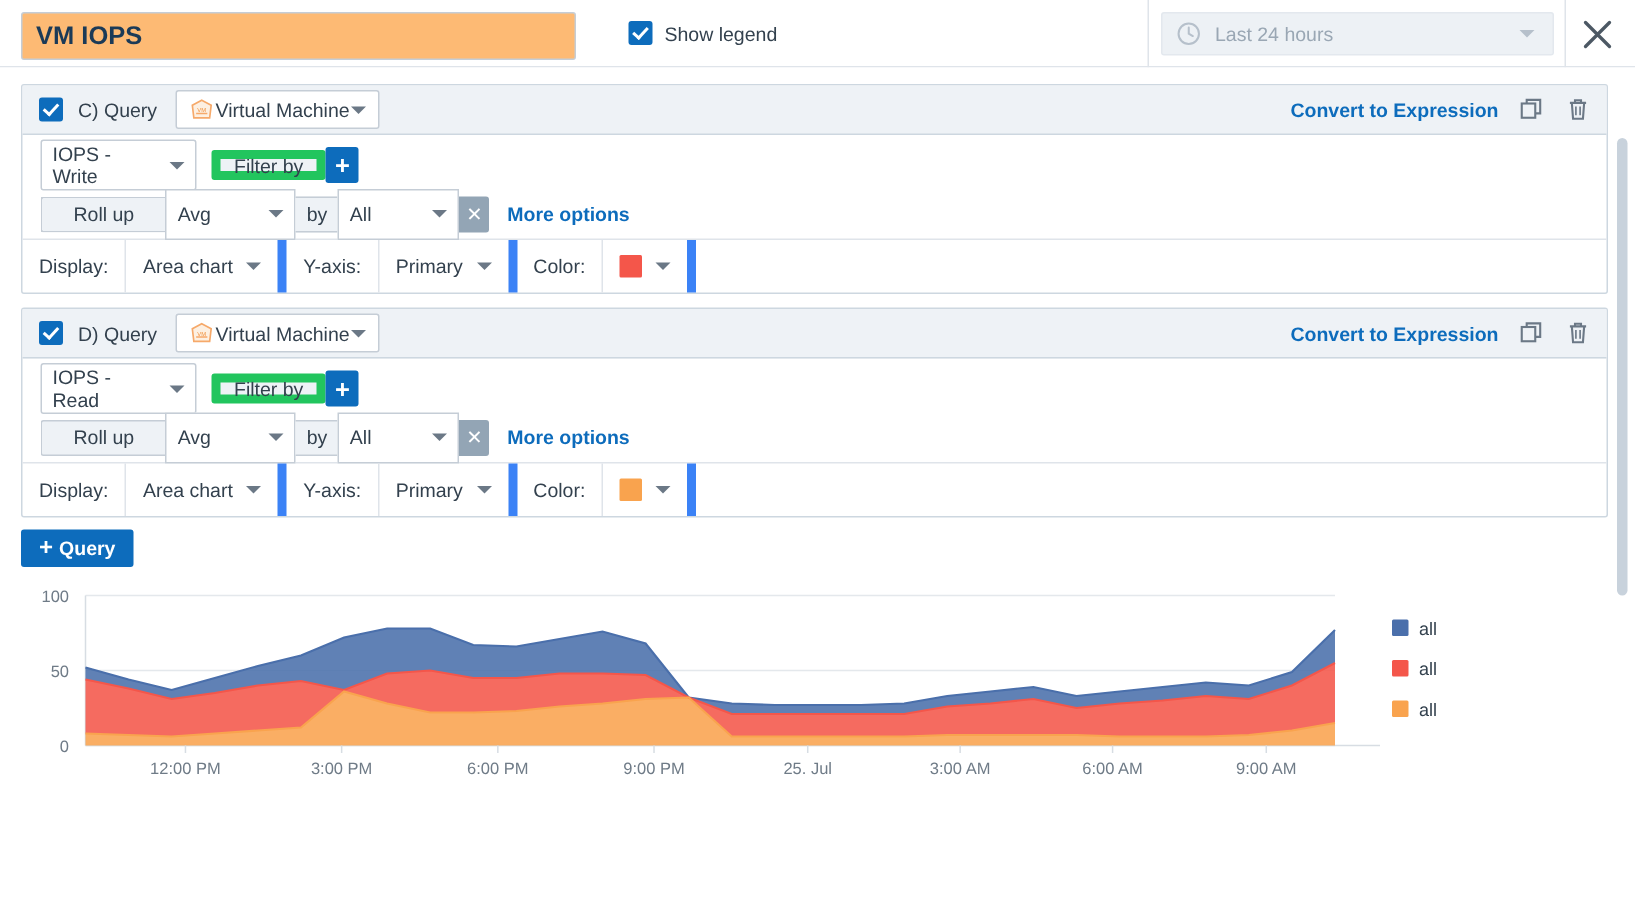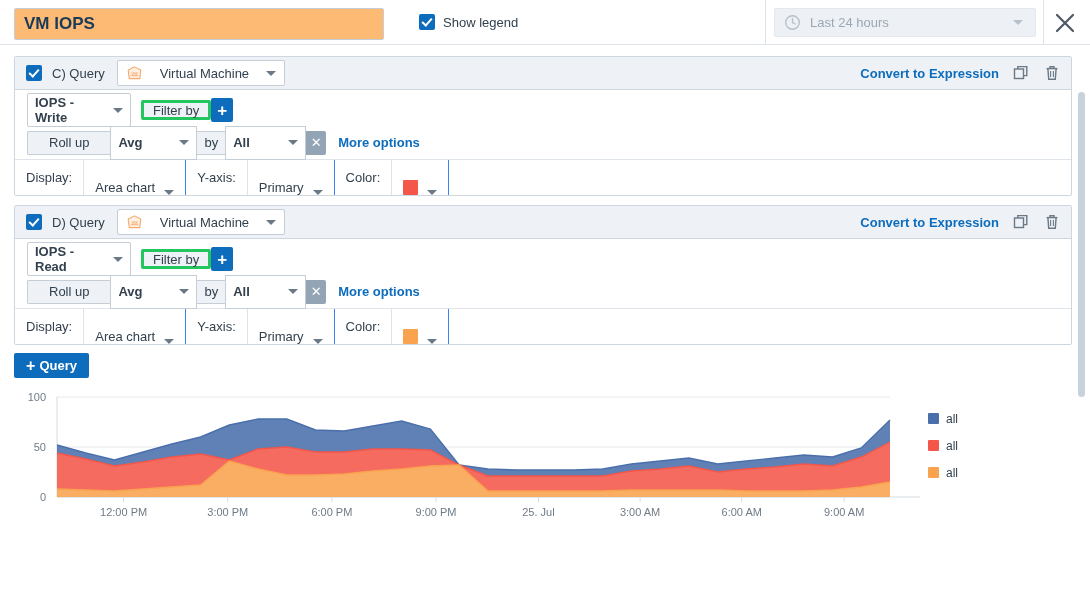--- a/index.html
+++ b/index.html
@@ -140,21 +140,21 @@
     color: #33414e;
   }
   .entity-pill {
     margin-left: 12px;
     height: 24px;
     background: #fff;
     border: 1px solid #c5cdd6;
     border-radius: 2px;
     display: flex; align-items: center;
     padding: 0 8px;
-    gap: 17px;
+    gap: 1px;
   }
   .vm-icon { width: 17px; height: 17px; flex: none; }
   .entity-text { font-size: 13px; color: #33414e; }
   .q-actions {
     position: absolute; right: 10px; top: 0;
     height: 32px;
     display: flex; align-items: center; gap: 13px;
   }
   .link {
     color: #0d6cbc;
@@ -184,27 +184,26 @@
     background: #fff;
     border: 1px solid #c5cdd6;
     border-radius: 2px;
     display: inline-flex; align-items: center;
     justify-content: space-between;
     padding: 16px 7px;
     font-size: 13px; color: #33414e;
     box-sizing: border-box;
     cursor: pointer;
     gap: 10px;
-    font-weight: bold;
   }
   .metric-sel { width: 104px; }
   .filter-btn {
     height: 20px;
     background: #eef2f6;
-    border: 3px solid #22c55e;
+    border: 6px solid #22c55e;
     border-radius: 2px;
     display: inline-flex; align-items: center;
     padding: 0 9px;
     font-size: 13px; color: #33414e;
     margin-left: 10px;
     box-sizing: border-box;
     cursor: pointer;
   }
   .plus-btn {
     width: 22px; height: 24px;
@@ -257,25 +256,25 @@
   .cell-label {
     height: 35px;
     display: inline-flex; align-items: center;
     padding: 0 11px;
     font-size: 13px; color: #33414e;
     border-right: 1px solid #dfe4ea;
     box-sizing: border-box;
   }
   .cell-sel {
     height: 35px;
-    display: inline-flex; align-items: flex-end;
+    display: inline-flex; align-items: center;
     padding: 0 11px;
     gap: 9px;
     font-size: 13px; color: #33414e;
-    border-right: 1px solid #3b82f6;
+    border-right: 6px solid #3b82f6;
     box-sizing: border-box;
     cursor: pointer;
   }
   .swatch {
     width: 15px; height: 15px;
     border-radius: 1px;
     display: inline-block;
   }
 
   

